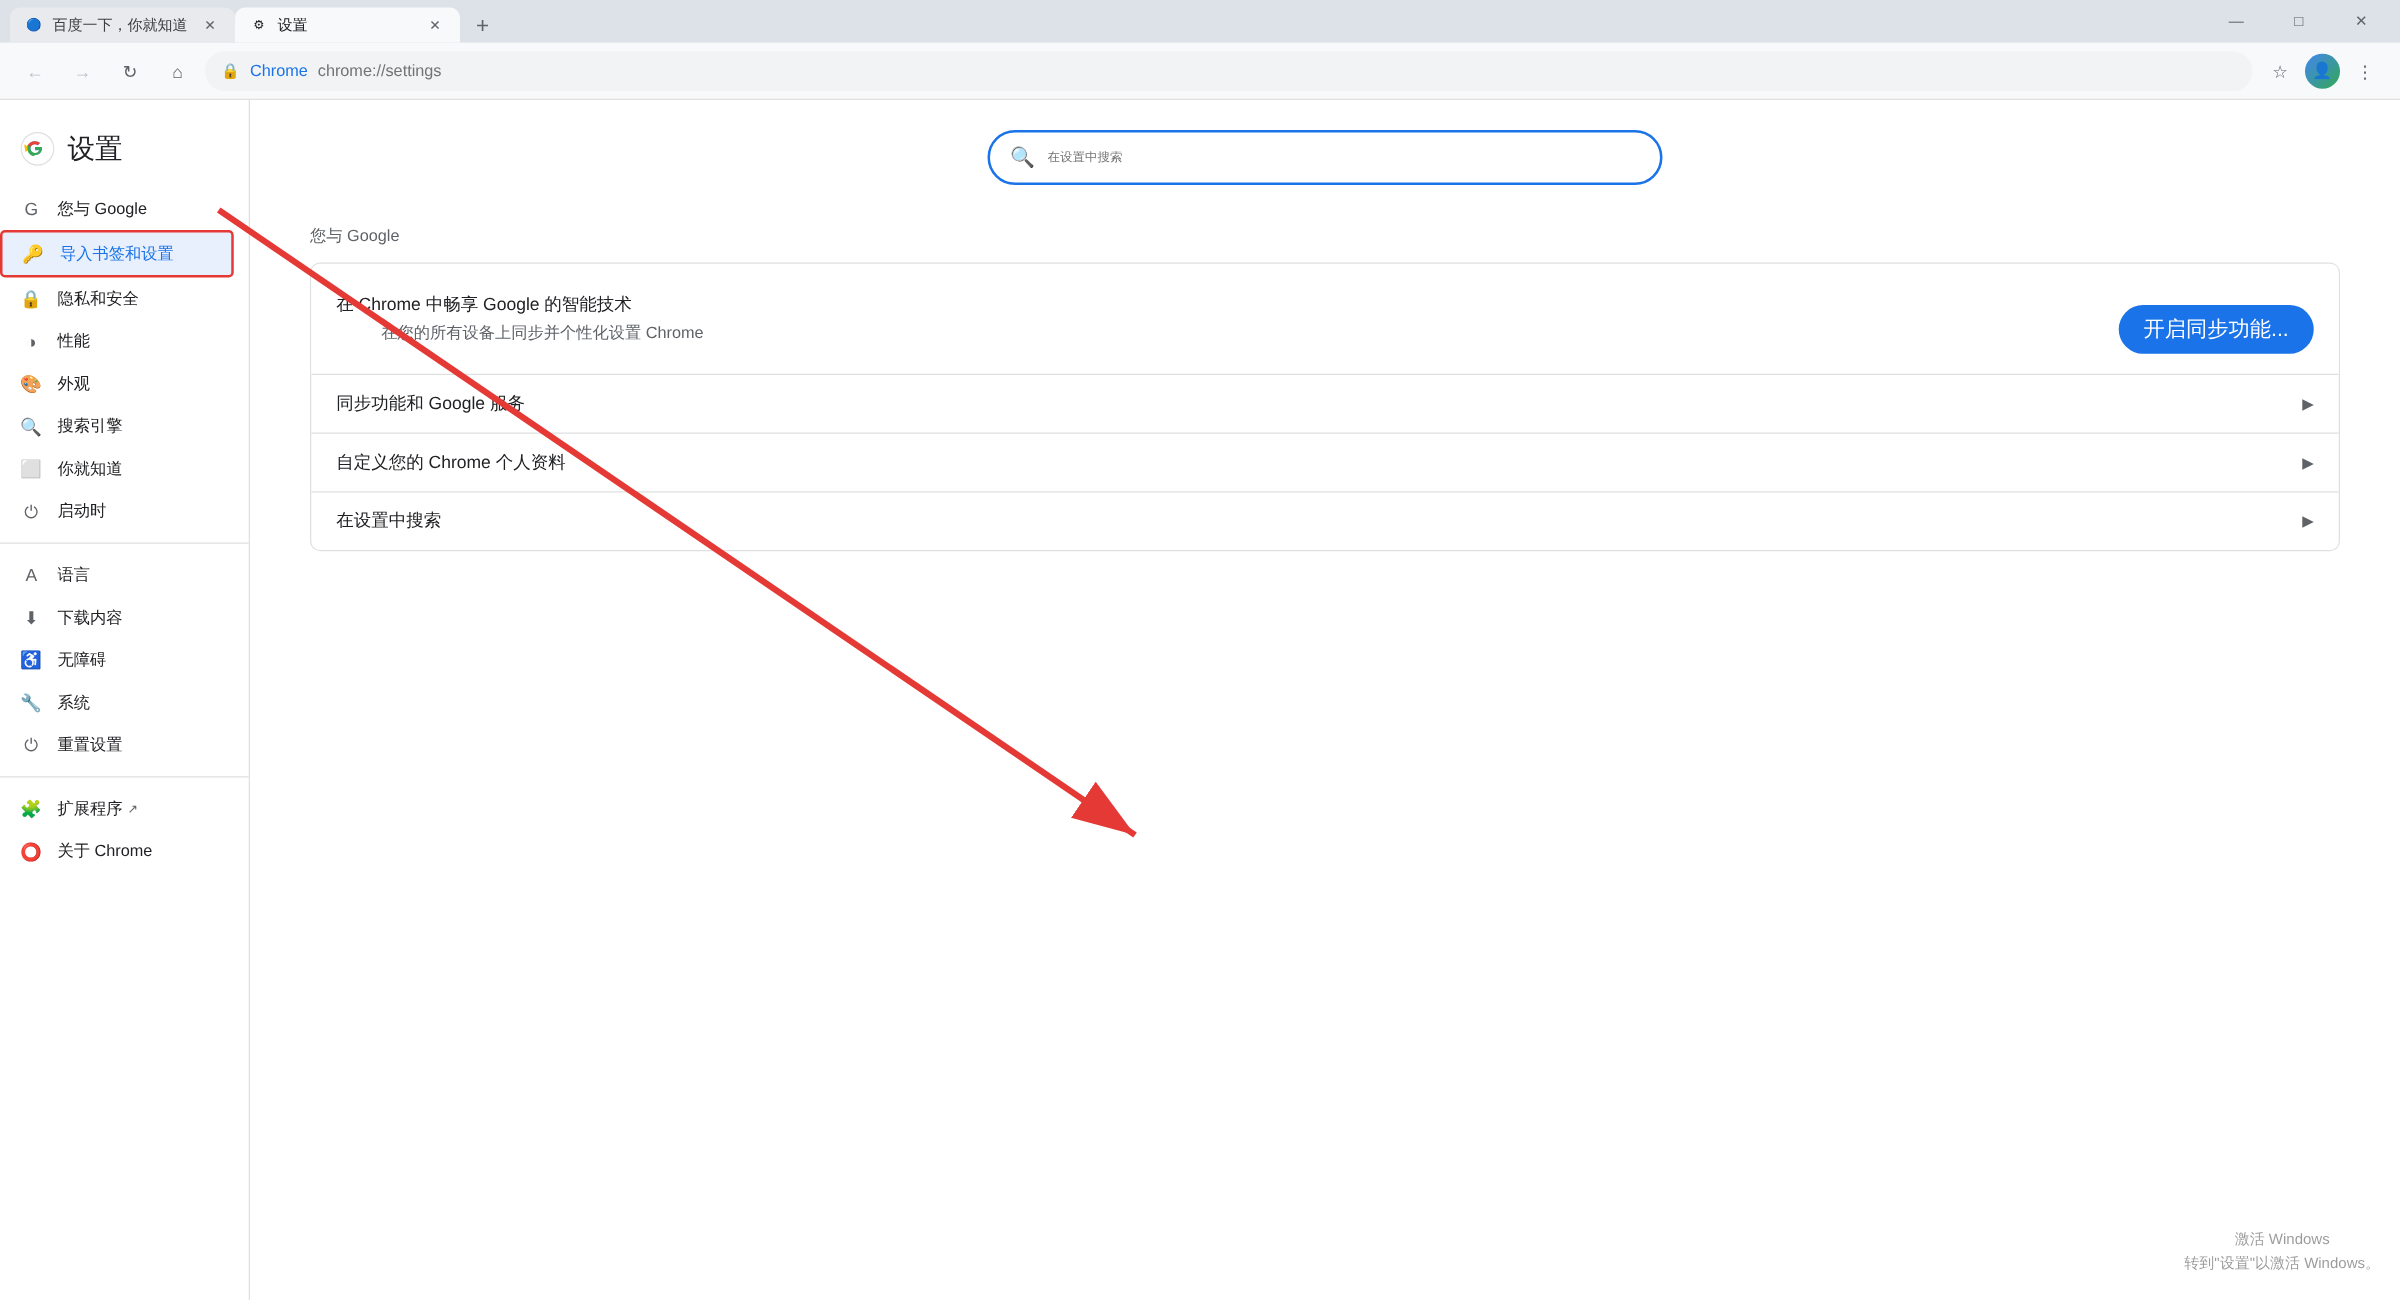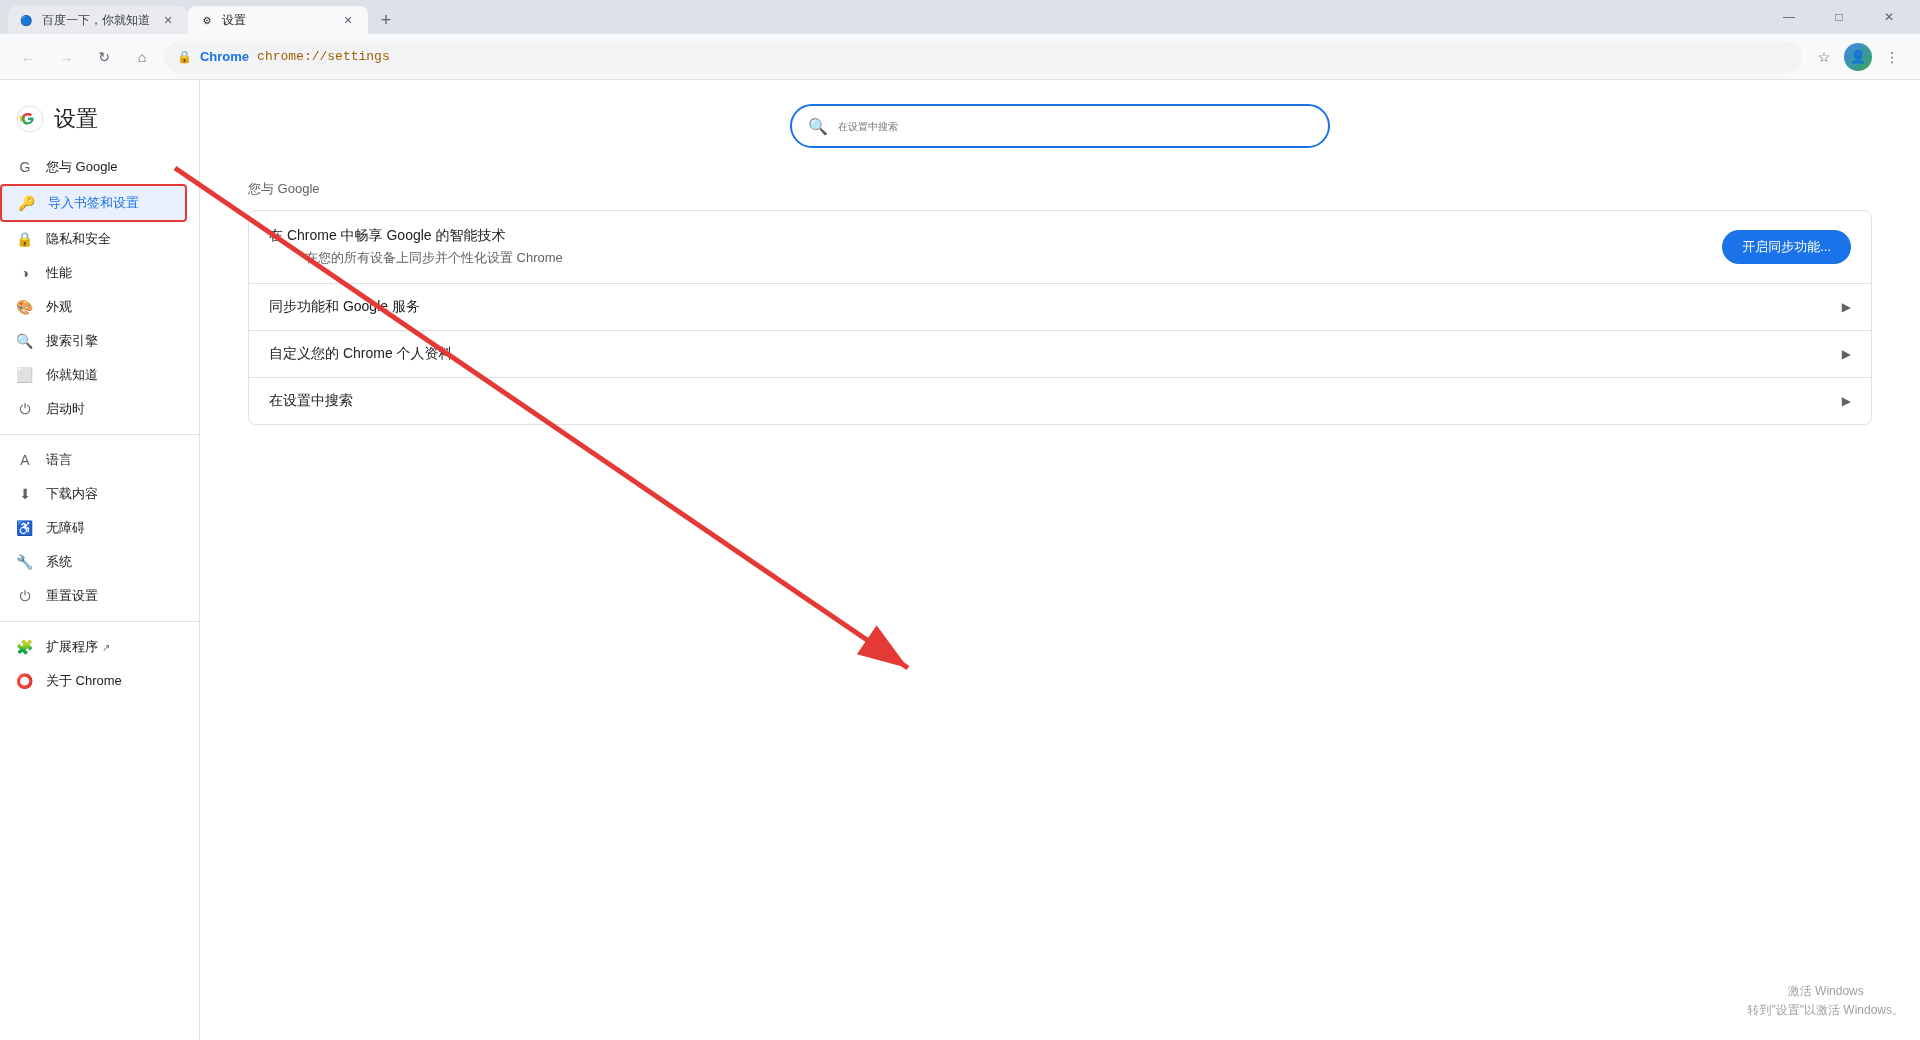--- a/index.html
+++ b/index.html
@@ -118,23 +118,23 @@
       padding: 0 12px;
       gap: 8px;
       font-size: 13px;
       color: #202124;
       border: 1px solid transparent;
     }
     .address-icon { font-size: 12px; color: #5f6368; }
     .chrome-badge {
       font-size: 13px;
       color: #1a73e8;
-      font-weight: 700;
-    }
-    .address-text { color: #a16207; font-family: Liberation Mono, monospace; }
+      font-weight: 400;
+    }
+    .address-text { color: #737373; }
     .nav-right {
       display: flex;
       align-items: center;
       gap: 4px;
     }
     .avatar-circle {
       width: 28px;
       height: 28px;
       border-radius: 50%;
       background: linear-gradient(135deg, #4285f4, #34a853);
@@ -281,23 +281,24 @@
       font-size: 13px;
       color: #5f6368;
       margin-left: 36px;
     }
     .sync-btn {
       background: #1a73e8;
       color: white;
       border: none;
       border-radius: 20px;
       padding: 8px 20px;
-      font-size: 13px;
+      font-size: 17px;
       cursor: pointer;
       white-space: nowrap;
+      margin-top: 17px;
     }
     .card-row {
       display: flex;
       align-items: center;
       justify-content: space-between;
       padding: 14px 20px;
       border-top: 1px solid #e0e0e0;
       cursor: pointer;
     }
     .card-row-text { font-size: 14px; color: #202124; }

